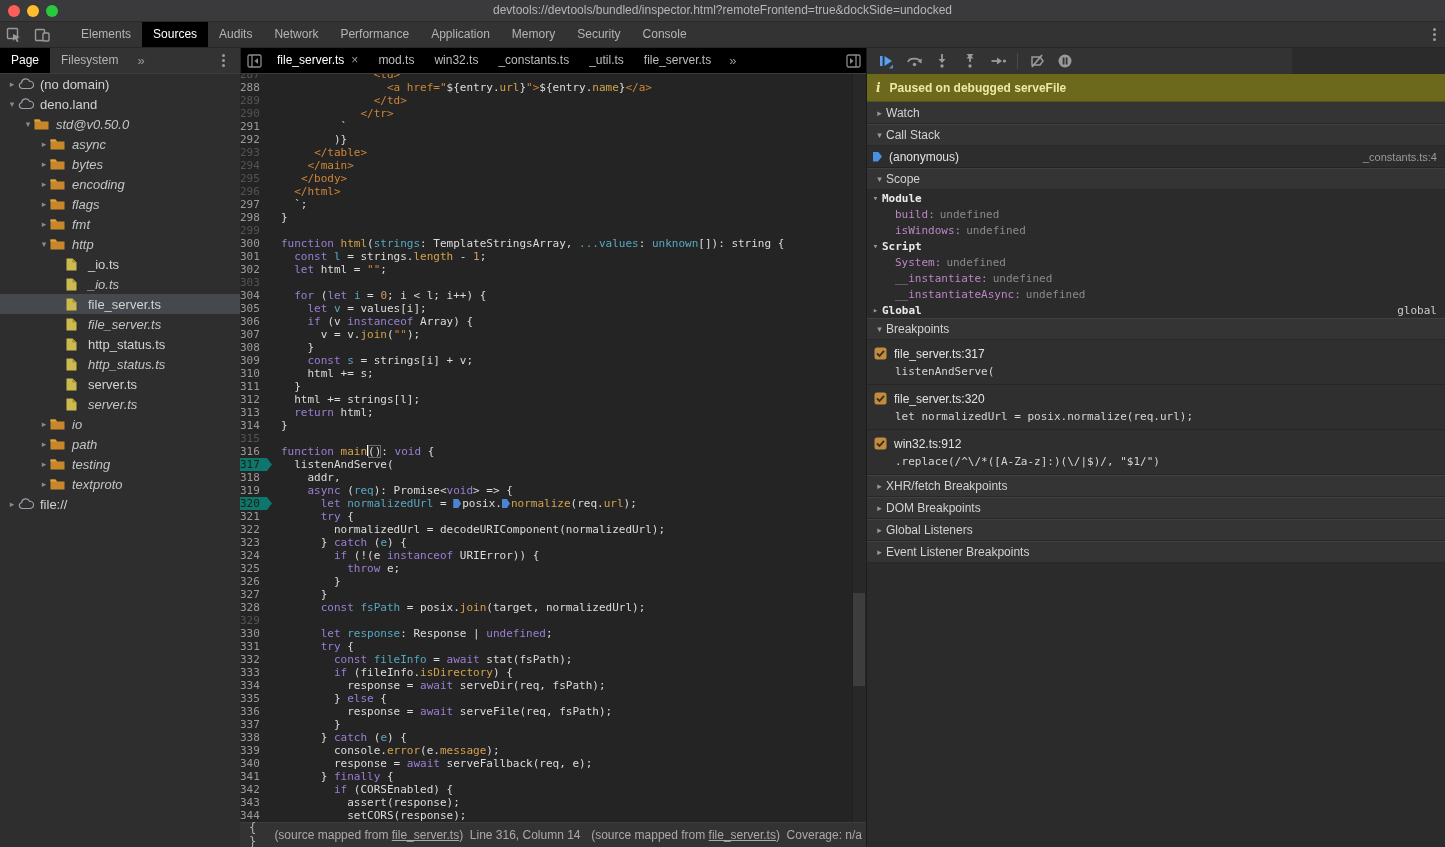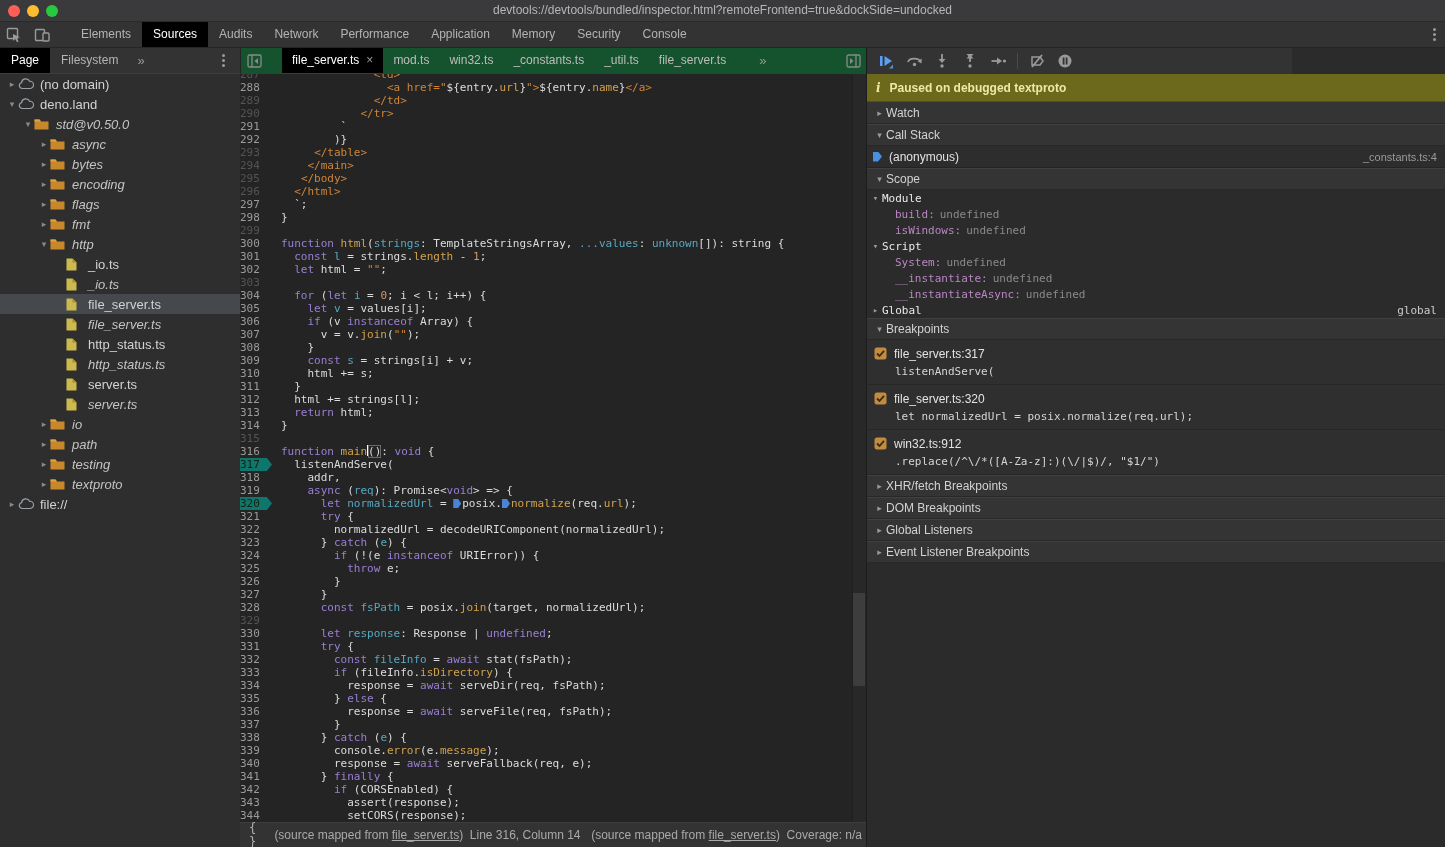--- a/index.html
+++ b/index.html
@@ -23,22 +23,22 @@
   .tab.active { background:#000000; color:#ffffff; }
   .flexsp { flex:1; }
   .dots3 { width:22px; display:flex; flex-direction:column; align-items:center;
     justify-content:center; gap:2px; cursor:pointer; }
   .dots3 i { width:3px; height:3px; border-radius:50%; background:#9a9a9a; }
 
   
   #subbar { position:absolute; left:0; top:48px; width:1292px; height:26px; display:flex; }
   #nav-tabs { width:240px; background:#333333; border-bottom:1px solid #3c3c3c;
     display:flex; align-items:stretch; }
-  #editor-tabbar { width:626px; background:#14532d; border-left:1px solid #242424;
-    border-bottom:1px solid #3c3c3c; display:flex; align-items:stretch; overflow:hidden;gap:15px; }
+  #editor-tabbar { width:626px; background:#000000; border-left:1px solid #242424;
+    border-bottom:1px solid #3c3c3c; display:flex; align-items:stretch; overflow:hidden; }
   #debug-toolbar { flex:1; background:#333333; border-left:1px solid #1c1c1c;
     display:flex; align-items:center; padding-left:6px; gap:2px; }
   .etab { padding:0 10px; line-height:25px; color:#bdbdbd; white-space:nowrap; cursor:pointer; }
   .etab.active { background:#000000; color:#ffffff; }
   .etab .close { color:#9a9a9a; margin-left:7px; font-size:12px; }
   .chev { line-height:25px; color:#9a9a9a; padding:0 8px; cursor:pointer; font-size:13px; }
   .panelicon { width:26px; display:flex; align-items:center; justify-content:center; cursor:pointer; }
   .dbgbtn { width:26px; height:24px; display:flex; align-items:center; justify-content:center; cursor:pointer; }
   .dbgsep { width:1px; height:16px; background:#4a4a4a; margin:0 4px; }
 
@@ -95,21 +95,21 @@
     color:#d2d2d2; cursor:pointer; }
   .sect-h:first-child { border-top:none; }
   .tri { color:#9a9a9a; font-size:9px; width:13px; text-align:center; }
   .frame-row { height:22px; background:#2d2d2d; border-bottom:1px solid #242424;
     display:flex; align-items:center; padding:0 8px 0 6px; color:#e2e2e2; cursor:pointer; }
   .fr-ico { width:9px; height:10px; background:#4a90e2; margin-right:7px;
     clip-path:polygon(0 0, 55% 0, 100% 50%, 55% 100%, 0 100%); }
   .fr-loc { margin-left:auto; color:#9a9a9a; font-size:11px; }
   .scope-g { height:16px; display:flex; align-items:center;
     font-family:"DejaVu Sans Mono", monospace; font-size:11px; color:#eaeaea; padding:0 8px 0 2px; }
-  .scope-g .gname { cursor:pointer; }
+  .scope-g .gname { cursor:pointer;font-weight:bold; }
   .scope-g .gnote { margin-left:auto; color:#cccccc; }
   .scope-p { height:16px; display:flex; align-items:center; padding-left:28px;
     font-family:"DejaVu Sans Mono", monospace; font-size:11px; }
   .pkey { color:#bb87c4; } .pcolon { color:#bb87c4; margin-right:5px; } .pval { color:#8a8a8a; }
   .bp-item { padding:5px 8px 6px 7px; background:#2f2f2f; border-bottom:1px solid #272727; cursor:pointer; }
   .bp-top { display:flex; align-items:center; height:17px; color:#e3e3e3; }
   .bp-cb { width:13px; height:13px; margin-right:7px; flex:none; }
   .bp-code { font-family:"DejaVu Sans Mono", monospace; font-size:11px; color:#d5d5d5;
     padding:3px 0 0 21px; white-space:pre; overflow:hidden; }
 </style>
@@ -538,21 +538,21 @@
   <div id="statusbar">
     <span id="pretty">{ }</span>
     <span class="seg"><span>(source mapped from </span><a>file_server.ts</a><span>)  Line 316, Column 14  </span></span>
     <span class="seg"><span>(source mapped from </span><a>file_server.ts</a><span>)  Coverage: n/a</span></span>
   </div>
 </div>
 
 <div id="rightpanel">
   <div id="paused-banner">
     <span class="pi">i</span>
-    <span>Paused on debugged textproto</span>
+    <span>Paused on debugged serveFile</span>
   </div>
   <div id="debug-sections">
       <div class="sect-h">
         <span class="tri">▸</span>
         <span>Watch</span>
       </div>
       <div class="sect-h">
         <span class="tri">▾</span>
         <span>Call Stack</span>
       </div>

